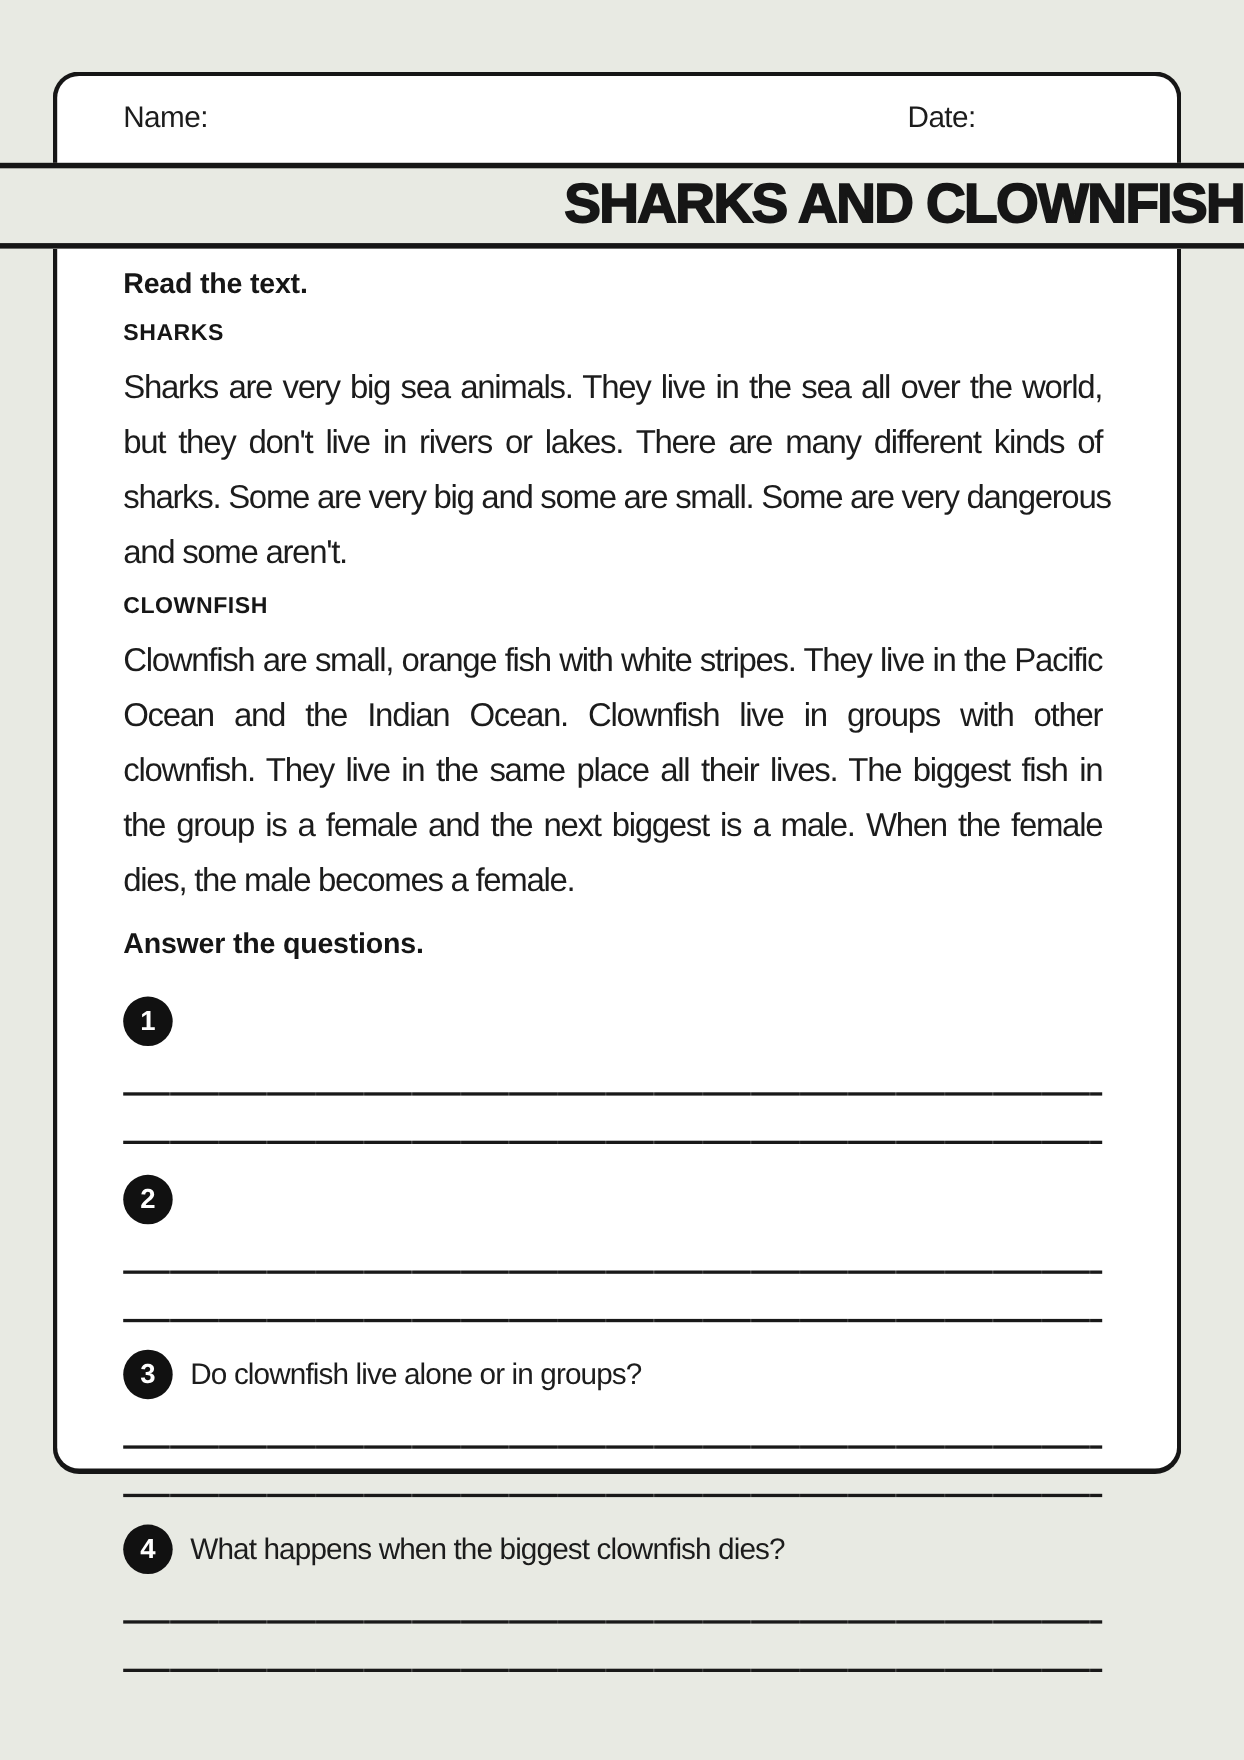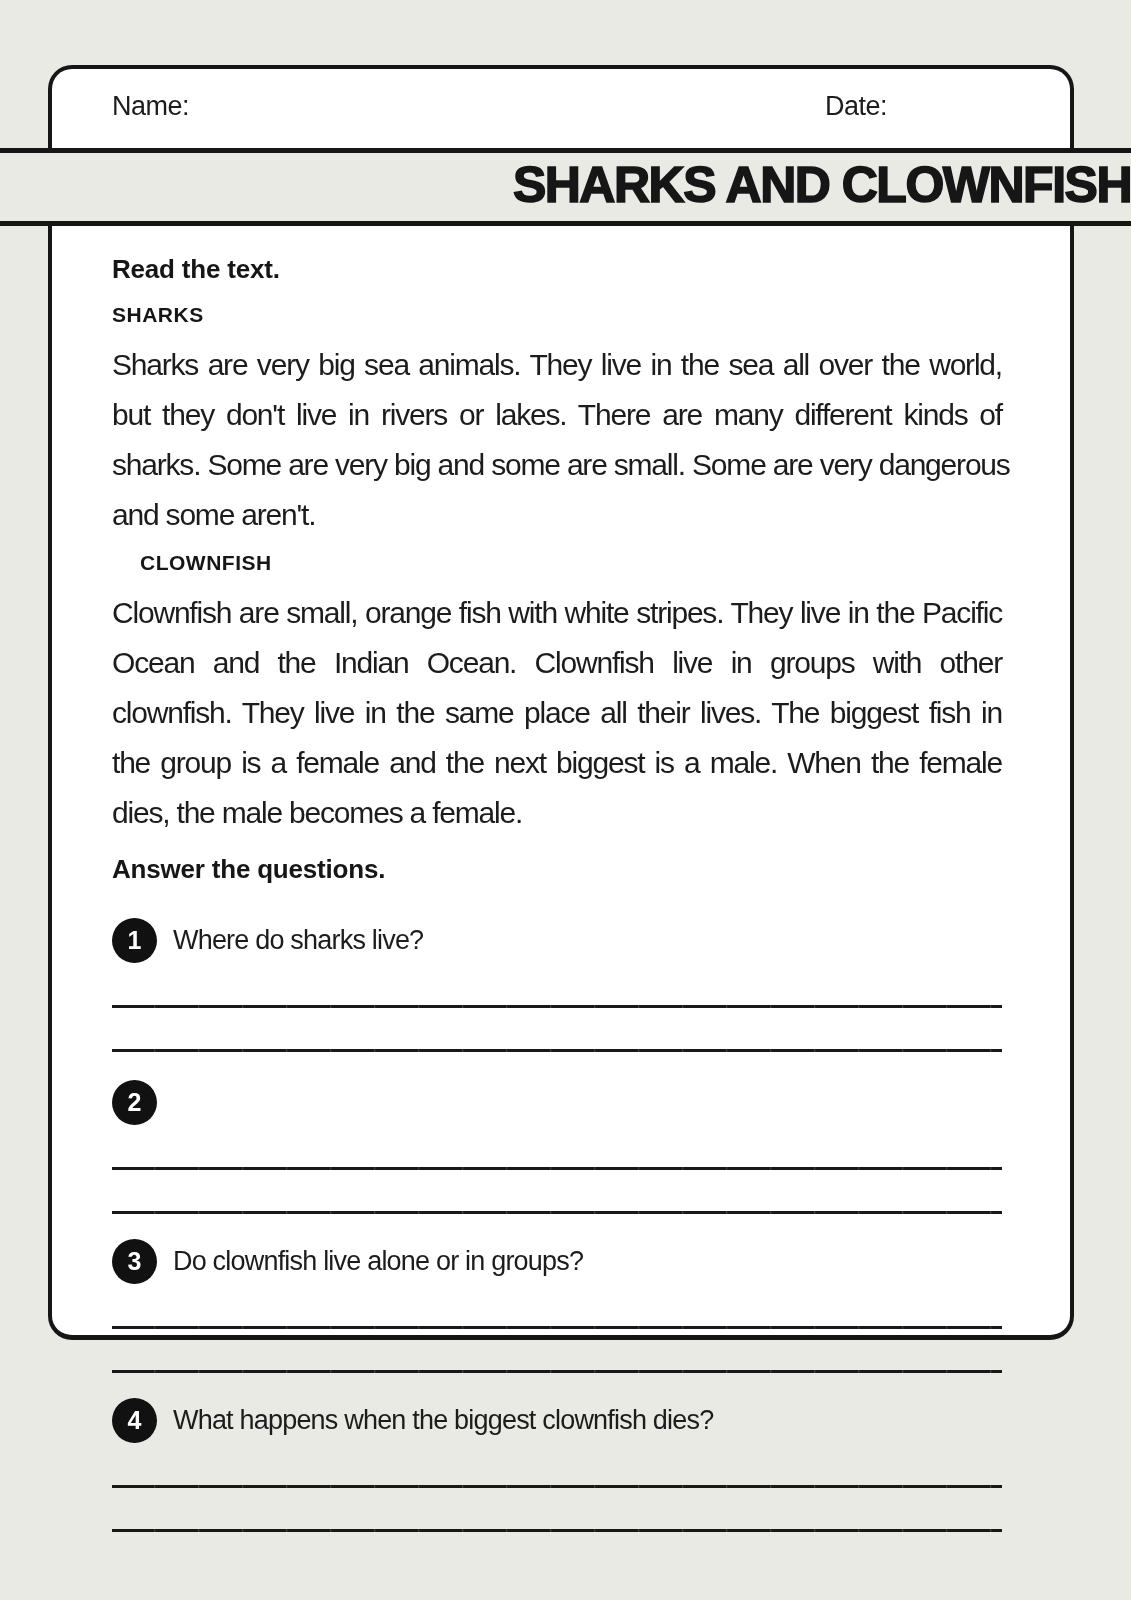--- a/index.html
+++ b/index.html
@@ -38,34 +38,34 @@
     font-size:50px;font-weight:700;letter-spacing:-1.5px;
     -webkit-text-stroke:1.6px var(--ink);
     padding-bottom:4px;white-space:nowrap;
   }
 
   
   .content-box{
     position:absolute;left:48px;top:226px;width:1026px;height:1114px;
     background:#ffffff;border:4px solid var(--ink);border-top:none;border-bottom-width:5px;
     border-radius:0 0 24px 24px;z-index:1;
-    padding:28px 68px 0 60px;
+    padding:16px 68px 0 60px;
   }
 
   .section-heading{
     font-size:26px;font-weight:700;letter-spacing:-0.2px;line-height:30px;margin:0;
   }
   .read-heading{margin-top:0;}
   .answer-heading{margin-top:16px;}
 
   .passage-heading{
     font-size:21px;font-weight:700;letter-spacing:0.5px;line-height:26px;margin:0;
   }
   .passage-1 .passage-heading{margin-top:18px;}
-  .passage-2 .passage-heading{margin-top:10px;margin-left:28px;}
+  .passage-2 .passage-heading{margin-top:10px;}
   .passage-lines{margin-top:12px;}
   .passage-line{
     font-size:30px;letter-spacing:-1.2px;line-height:50px;height:50px;
     text-align:justify;text-align-last:justify;color:#1c1c1c;white-space:nowrap;
   }
   .passage-line:last-child{text-align-last:left;}
 
   
   .question{
     position:relative;height:150px;width:890px;
@@ -125,21 +125,20 @@
         </div>
   </section>
 </div>
 
   <h2 class="section-heading answer-heading">Answer the questions.</h2>
 
   <div id="questions">
   <section class="question question-1">
     <div class="q-row">
       <span class="q-badge">1</span>
-      <span class="q-text">Where do sharks live?</span>
     </div>
     <div class="answer-line first"></div>
     <div class="answer-line second"></div>
   </section>
 
   <section class="question question-2">
     <div class="q-row">
       <span class="q-badge">2</span>
     </div>
     <div class="answer-line first"></div>

